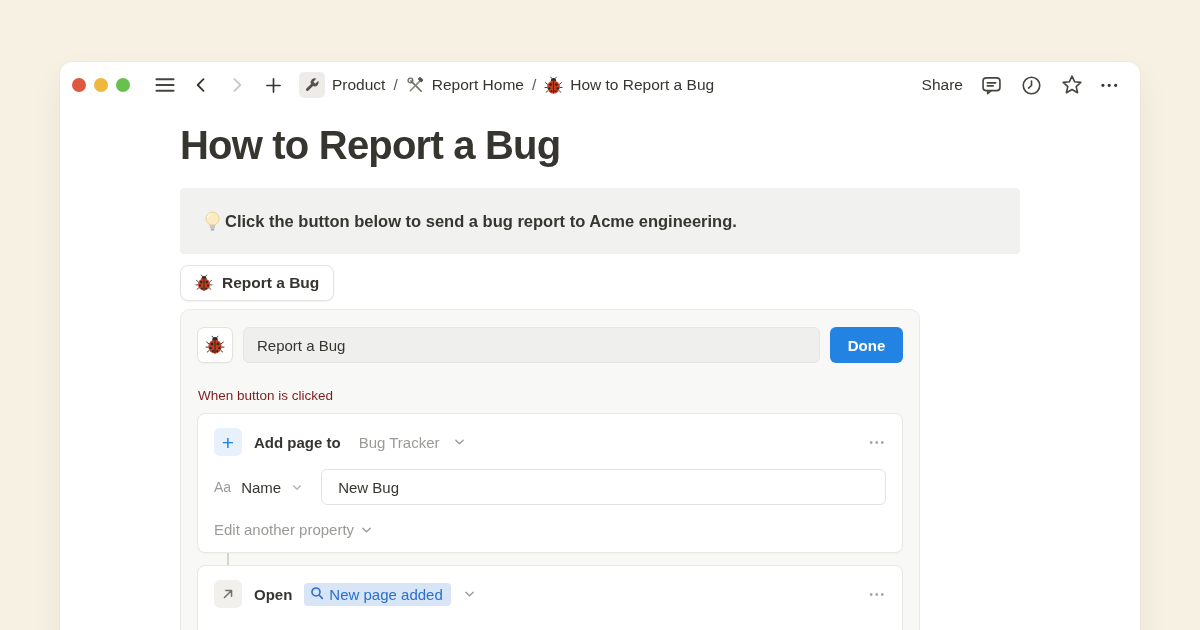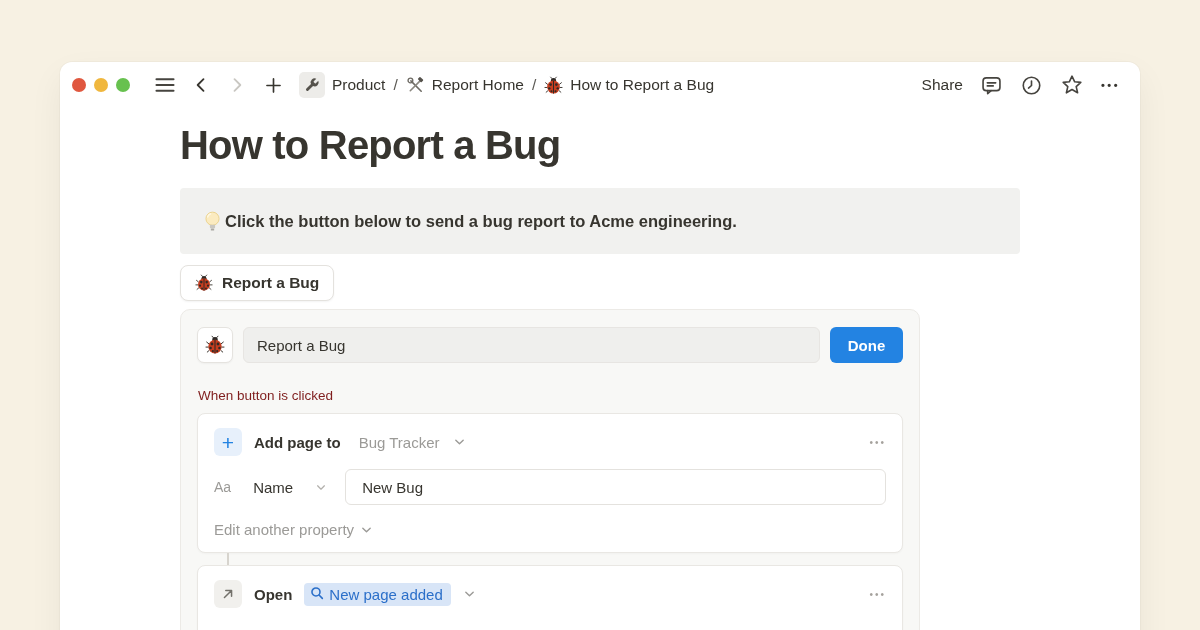--- a/index.html
+++ b/index.html
@@ -68,21 +68,21 @@
   .step-row { display:flex; align-items:center; gap:12px; }
   .step-chip { width:28px; height:28px; border-radius:6px; display:flex; align-items:center; justify-content:center; flex:none; }
   .step-chip.blue { background:#E7F0FB; color:#2383E2; font-size:21px; font-weight:400; line-height:1; }
   .step-chip.gray { background:#F1F0ED; }
   .action-label { font-size:15px; font-weight:700; }
   .select-ctl { display:flex; align-items:center; gap:13px; color:#9B9A97; font-size:15px; cursor:pointer;margin-left:6px; }
   .more-card { margin-left:auto; font-size:10px; letter-spacing:2px; color:#A5A29D; cursor:pointer; }
   .prop-row { display:flex; align-items:center; margin-top:13px; gap:7px; }
   .aa-glyph { color:#9B9A97; font-size:14px; }
   .prop-name { font-size:15px; color:#37352F; }
-  .prop-select { display:flex; align-items:center; gap:22px; cursor:pointer; }
+  .prop-select { display:flex; align-items:center; gap:10px; cursor:pointer; }
   .prop-input {
     flex:1; margin-left:11px; height:36px; background:#fff; border:1px solid #E4E2DE;
     border-radius:6px; padding:0 16px; font-size:15px; color:#37352F; font-family:inherit; outline:none;
   }
   .edit-prop-row { margin-top:16px; display:flex; align-items:center; gap:6px; color:#9B9A97; font-size:15px; cursor:pointer;text-align:center; }
   .connector { width:2px; height:12px; background:#D7D4CE; margin-left:30px; }
   .page-chip {
     display:flex; align-items:flex-start; gap:5px; background:#D8E5F7; color:#2B6FC9;
     border-radius:4px; padding:3px 8px 3px 6px; font-size:15px; font-weight:500; cursor:pointer;
   }

